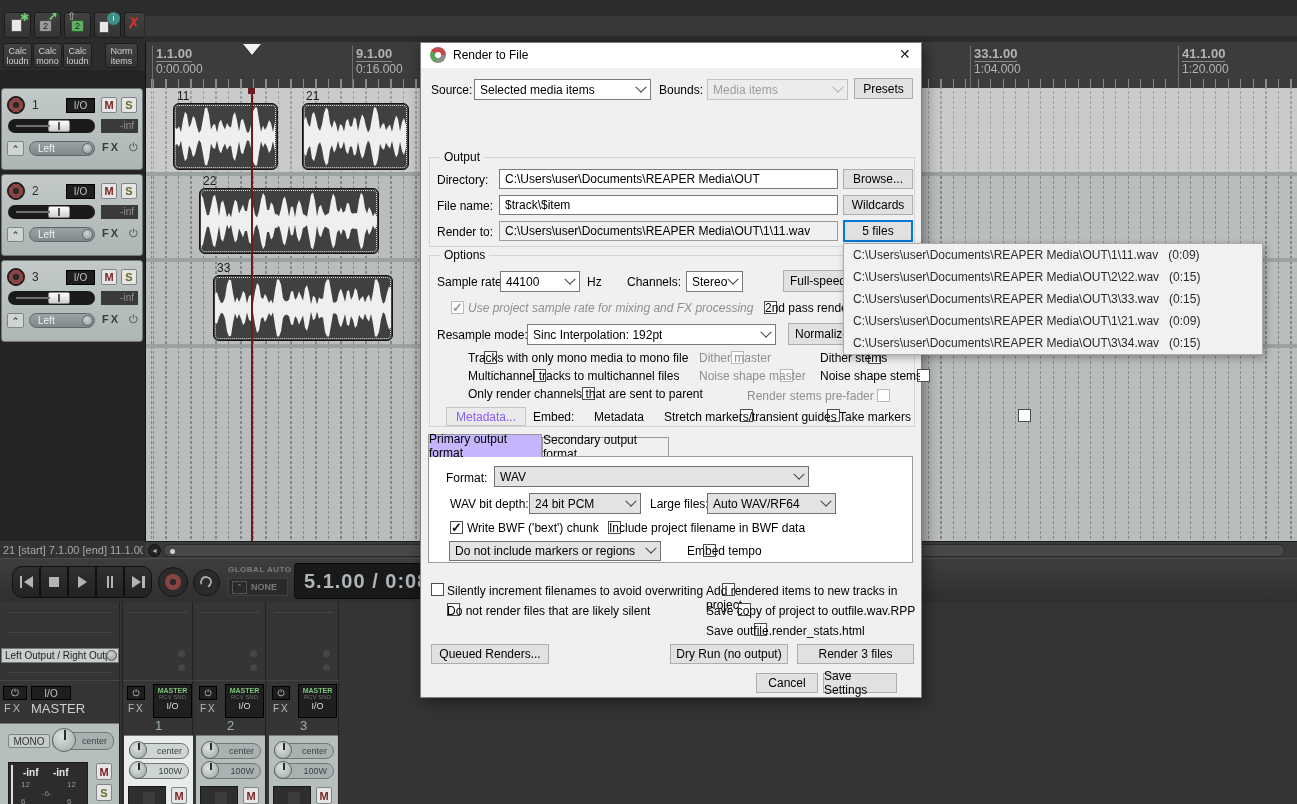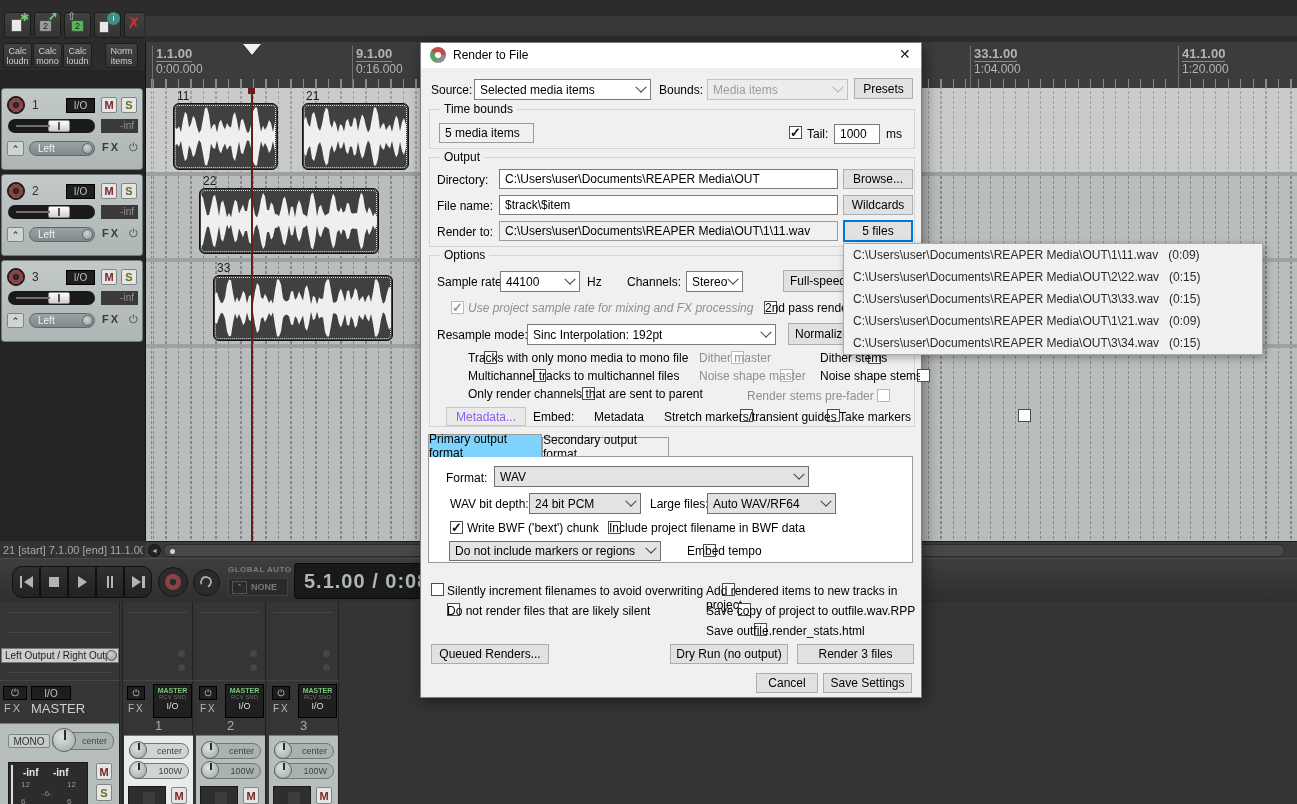--- a/index.html
+++ b/index.html
@@ -46,21 +46,21 @@
   .wbtn{background:#e1e1e1;border:1px solid #adadad;font-size:12px;display:flex;align-items:center;justify-content:center;color:#000;}
   .wbtn.focus{border:2px solid #0078d7;}
   .wbtn.off{color:#8b5cf6;border-color:#c6c6c6;background:#eaeaea;}
   .grp{border:1px solid #d4d4d4;}
   .grp-lbl{position:absolute;top:-8px;left:10px;background:#f0f0f0;padding:0 4px;font-size:12px;}
   .cb{width:13px;height:13px;background:#fff;border:1px solid #4d4d4d;display:inline-block;position:relative;}
   .cb.checked::after{content:"\2713";position:absolute;left:0px;top:-2px;font-size:13px;font-weight:bold;color:#111;}
   .cb.dcb{border-color:#b9b9b9;}
   .cb.dcb.checked::after{color:#9c9c9c;}
   .tab{border:1px solid #9a9a9a;background:#f0f0f0;display:flex;align-items:center;justify-content:center;font-size:12px;}
-  .tab.active{background:#7dd3fc;border-bottom:none;z-index:3;}
+  .tab.active{background:#c4b5fd;border-bottom:none;z-index:3;}
 </style>
 </head>
 <body>
 
 <div id="root">
 
   <div class="a" style="left:0;top:0;width:145px;height:70px;background:#2c2c2c;">
     <div class="a toolbtn" style="left:4px;top:12px;width:27px;height:26px;">
       <span class="a" style="left:6px;top:6px;width:11px;height:13px;background:#e8e8e8;border:1px solid #555;"></span>
       <span class="a" style="left:15px;top:-1px;color:#6fd06f;font-size:11px;">✱</span>
@@ -368,32 +368,20 @@
         <span class="nw">Selected media items</span>
         <span class="chev"></span>
       </div>
     <span class="a dlg-lbl" style="left:238px;top:40px;">Bounds:</span>
     <div class="a combo off" style="left:286px;top:36px;width:141px;height:21px;align-items:center;">
         <span class="nw">Media items</span>
         <span class="chev"></span>
       </div>
     <div class="a wbtn" style="left:433px;top:35px;width:59px;height:21px;">Presets</div>
     
-    <div class="a grp" style="left:8px;top:66px;width:486px;height:40px;">
-      <span class="grp-lbl">Time bounds</span>
-      <div class="a field ro" style="left:9px;top:13px;width:95px;height:20px;border-color:#9a9a9a;">
-          <span class="nw">5 media items</span>
-        </div>
-      <span class="a cb checked" style="left:359px;top:16px;"></span>
-      <span class="a dlg-lbl" style="left:377px;top:17px;">Tail:</span>
-      <div class="a field" style="left:404px;top:14px;width:46px;height:20px;">
-          <span>1000</span>
-        </div>
-      <span class="a dlg-lbl" style="left:456px;top:17px;">ms</span>
-    </div>
     
     <div class="a grp" style="left:8px;top:114px;width:486px;height:90px;">
       <span class="grp-lbl">Output</span>
       <span class="a dlg-lbl" style="left:7px;top:15px;">Directory:</span>
       <div class="a field" style="left:69px;top:11px;width:339px;height:20px;">
           <span class="nw">C:\Users\user\Documents\REAPER Media\OUT</span>
         </div>
       <div class="a wbtn" style="left:413px;top:11px;width:70px;height:20px;">Browse...</div>
       <span class="a dlg-lbl" style="left:7px;top:41px;">File name:</span>
       <div class="a field" style="left:69px;top:37px;width:339px;height:20px;">
@@ -496,21 +484,21 @@
     <span class="a dlg-lbl" style="left:285px;top:541px;">Add rendered items to new tracks in project</span>
     <span class="a cb" style="left:268px;top:560px;"></span>
     <span class="a dlg-lbl" style="left:285px;top:561px;">Save copy of project to outfile.wav.RPP</span>
     <span class="a cb" style="left:268px;top:580px;"></span>
     <span class="a dlg-lbl" style="left:285px;top:581px;">Save outfile.render_stats.html</span>
     
     <div class="a wbtn" style="left:10px;top:601px;width:118px;height:20px;">Queued Renders...</div>
     <div class="a wbtn" style="left:249px;top:601px;width:118px;height:20px;">Dry Run (no output)</div>
     <div class="a wbtn" style="left:376px;top:601px;width:117px;height:20px;">Render 3 files</div>
     <div class="a wbtn" style="left:335px;top:630px;width:62px;height:20px;">Cancel</div>
-    <div class="a wbtn" style="left:402px;top:630px;width:89px;height:20px;">Save Settings</div>
+    <div class="a wbtn" style="left:402px;top:630px;width:74px;height:20px;">Save Settings</div>
   </div>
 
   <div class="a" style="left:843px;top:243px;width:420px;height:112px;background:#f1f1f1;border:1px solid #ababab;box-shadow:2px 3px 8px rgba(0,0,0,.3);z-index:60;font-size:12px;color:#2b2b2b;">
     <div class="a nw" style="left:0;top:0;width:418px;height:22px;padding:4px 0 0 9px;"><span>C:\Users\user\Documents\REAPER Media\OUT\1\11.wav</span><span style="margin-left:10px;">(0:09)</span></div>
     <div class="a nw" style="left:0;top:22px;width:418px;height:22px;padding:4px 0 0 9px;"><span>C:\Users\user\Documents\REAPER Media\OUT\2\22.wav</span><span style="margin-left:10px;">(0:15)</span></div>
     <div class="a nw" style="left:0;top:44px;width:418px;height:22px;padding:4px 0 0 9px;"><span>C:\Users\user\Documents\REAPER Media\OUT\3\33.wav</span><span style="margin-left:10px;">(0:15)</span></div>
     <div class="a nw" style="left:0;top:66px;width:418px;height:22px;padding:4px 0 0 9px;"><span>C:\Users\user\Documents\REAPER Media\OUT\1\21.wav</span><span style="margin-left:10px;">(0:09)</span></div>
     <div class="a nw" style="left:0;top:88px;width:418px;height:22px;padding:4px 0 0 9px;"><span>C:\Users\user\Documents\REAPER Media\OUT\3\34.wav</span><span style="margin-left:10px;">(0:15)</span></div>
   </div>
 

